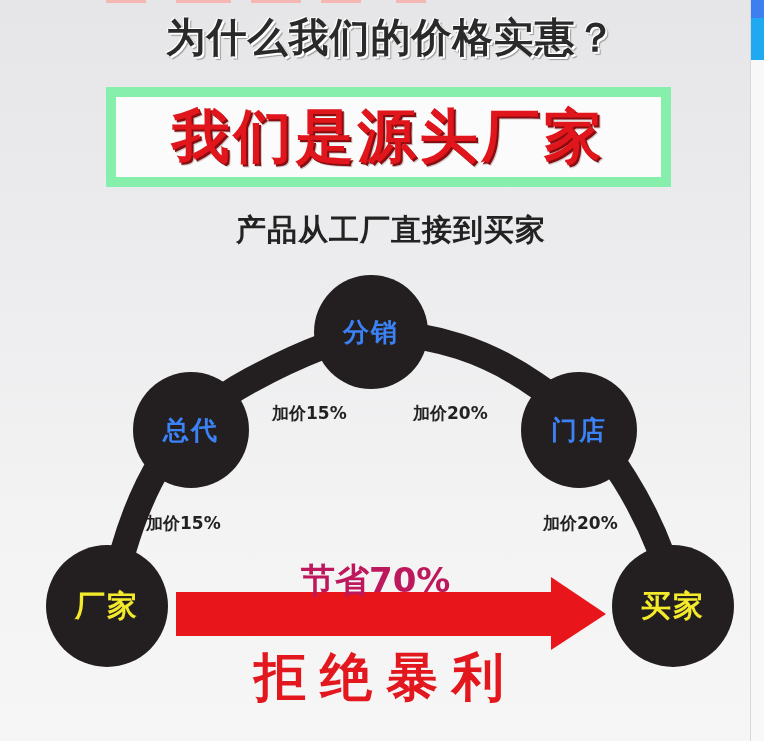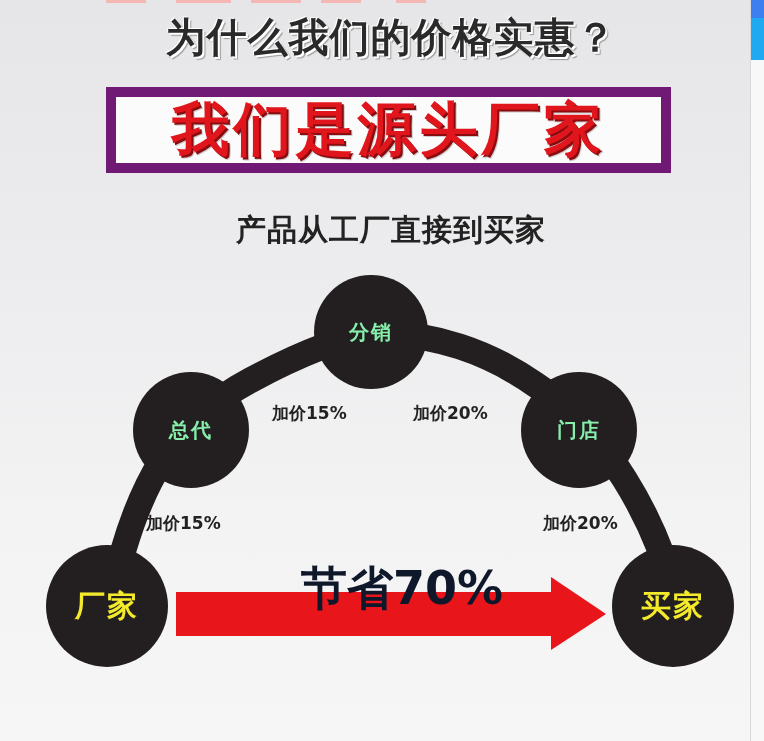--- a/index.html
+++ b/index.html
@@ -17,48 +17,48 @@
   .right-strip .blue-top { position:absolute; left:0; top:0; width:14px; height:18px; background:#3d7ef0; }
   .top-marks { position:absolute; top:0; left:0; width:750px; height:4px; }
   .top-marks span { position:absolute; top:0; height:3px; background:#f4b7b4; }
 
   .headline {
     position:absolute; top:10px; left:0; width:750px; text-align:center;
     font-size:40px; font-weight:900; color:#2a2a2a; letter-spacing:1px;
     text-shadow: 2px 2px 0 #fff, -1px -1px 0 #fff, 3px 3px 1px #999;
   }
   .banner {
-    position:absolute; left:90px; top:87px; width:565px; height:86px;
-    background:#701a75; box-sizing:border-box; padding:10px;
+    position:absolute; left:90px; top:87px; width:565px; height:100px;
+    background:#86efac; box-sizing:border-box; padding:10px;
   }
   .banner-inner {
     width:100%; height:100%; background:#fbfbfb;
     display:flex; align-items:center; justify-content:center;
   }
   .banner-text {
     font-size:58px; font-weight:900; color:#e1161c; letter-spacing:4px;
     text-shadow: 2px 2px 0 #8a0c0f, 3px 3px 0 #ccc;
   }
   .subline {
     position:absolute; top:210px; left:0; width:750px; text-align:center;
     font-size:30px; font-weight:700; color:#222; letter-spacing:1px;font-family:Liberation Serif, serif;
   }
   svg.arc { position:absolute; left:0; top:0; }
   .node {
     position:absolute; border-radius:50%; background:#231f20;
     display:flex; align-items:center; justify-content:center;
     font-weight:900; letter-spacing:2px;
   }
-  .node.white { color:#86efac; font-size:20px; }
+  .node.white { color:#3b82f6; font-size:26px; }
   .node.yellow { color:#f3ea2b; font-size:30px; }
   .markup {
     position:absolute; font-size:17px; font-weight:700; color:#222;
   }
   .save {
-    position:absolute; left:285px; top:558px; font-size:46px; font-weight:900; color:#0f172a;
+    position:absolute; left:285px; top:558px; font-size:34px; font-weight:900; color:#be185d;
   }
   .slogan {
     position:absolute; left:238px; top:643px; font-size:52px; font-weight:900; color:#e2181e;
     letter-spacing:14px;
   }
   .watermark {
     position:absolute; left:385px; top:690px; font-size:26px; color:rgba(255,255,255,0.85);
     letter-spacing:2px; white-space:nowrap;
   }
 </style>
@@ -108,18 +108,19 @@
   <div class="node white" style="left:505px;top:372px;width:116px;height:116px;">
     <span>门店</span>
   </div>
 
   <div class="markup" style="left:130px;top:512px;">加价15%</div>
   <div class="markup" style="left:256px;top:402px;">加价15%</div>
   <div class="markup" style="left:397px;top:402px;">加价20%</div>
   <div class="markup" style="left:527px;top:512px;">加价20%</div>
 
   <div class="save">节省70%</div>
+  <div class="slogan">拒绝暴利</div>
 </div>
 
 <div class="right-strip">
   <div class="blue"></div>
   <div class="blue-top"></div>
 </div>
 
 </body></html>

